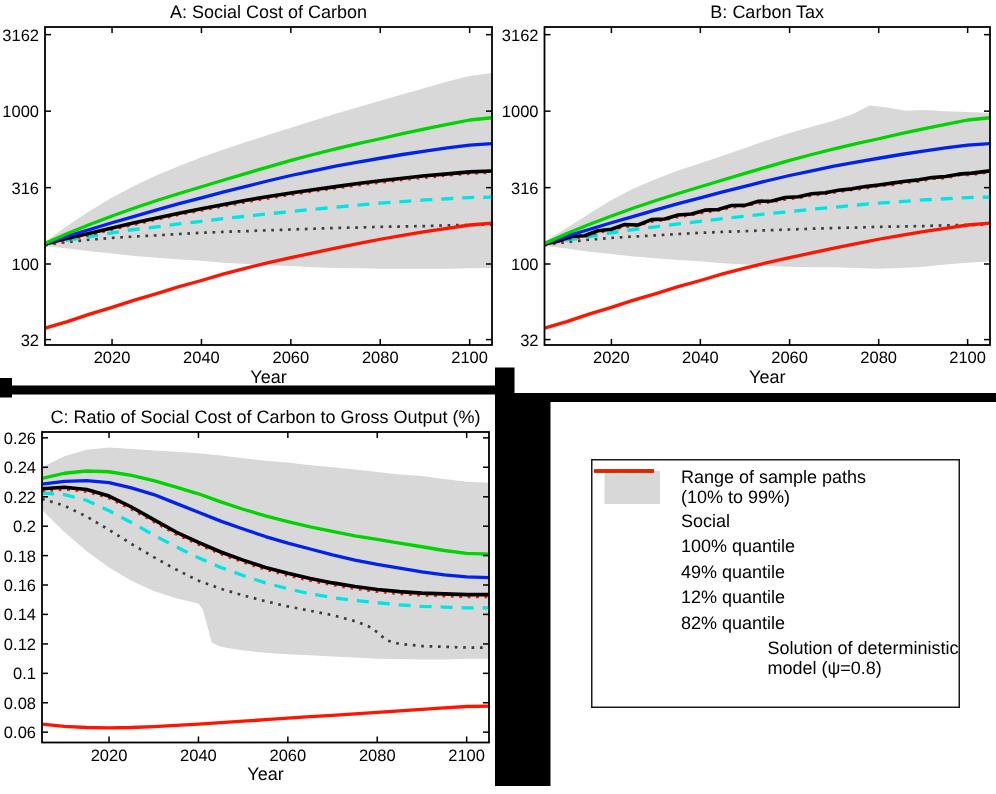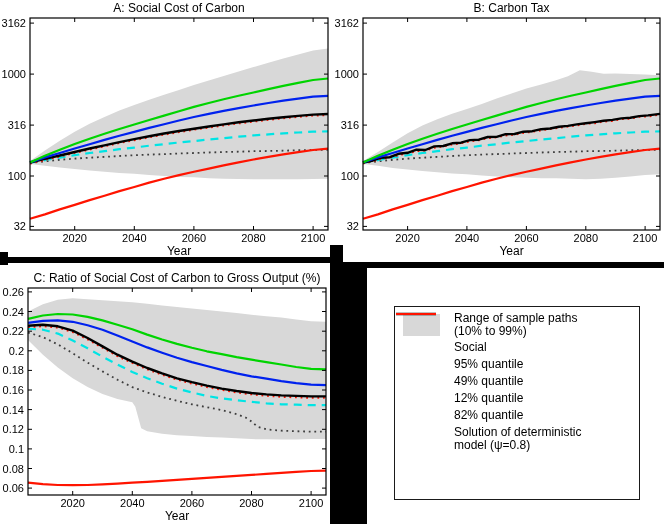--- a/index.html
+++ b/index.html
@@ -9,21 +9,21 @@
   }
   .stage svg{position:absolute;left:0;top:0;}
   svg text{font-family:"Liberation Sans", sans-serif;fill:#000000;}
   .legend{
     position:absolute;box-sizing:border-box;background:#ffffff;
     border:1px solid #1a1a1a;z-index:3;padding-top:4px;
     font-size:12px;line-height:13px;color:#000;
   }
   .lg-row{display:flex;align-items:center;height:17px;padding-left:8px;}
   .lg-row.row-band{height:28px;}
-  .lg-row.row-det{height:30px;}
+  .lg-row.row-det{height:30px;justify-content:flex-end;}
   .lg-swatch{width:42px;flex:0 0 42px;display:flex;align-items:center;justify-content:flex-start;}
   .lg-patch{display:inline-block;width:37px;height:22px;}
   .lg-label{margin-left:9px;white-space:nowrap;}
 </style>
 </head>
 <body>
 
 <div class="stage">
   <svg id="charts" width="664" height="529" viewBox="0 0 664 529">
       <g>
@@ -172,21 +172,21 @@
         <text x="24" y="492.1" text-anchor="end" font-size="11">0.06</text>
         <text x="177" y="282" text-anchor="middle" font-size="12">C: Ratio of Social Cost of Carbon to Gross Output (%)</text>
         <text x="177" y="520" text-anchor="middle" font-size="12">Year</text>
       </g>
       <rect x="0" y="252" width="8" height="13" fill="#000000"></rect>
       <rect x="6" y="257" width="330" height="6" fill="#000000"></rect>
       <rect x="330" y="245" width="13" height="20" fill="#000000"></rect>
       <rect x="358" y="262" width="306" height="6" fill="#000000"></rect>
       <rect x="330" y="262" width="37" height="262" fill="#000000"></rect>
     </svg>
-  <div id="legend" class="legend" style="left: 394px; top: 306px; width: 246px; height: 194px;">
+  <div id="legend" class="legend" style="left: 394px; top: 306px; width: 246px; height: 166px;">
       <div class="lg-row row-band">
         <span class="lg-swatch">
           <span class="lg-patch" style="background: rgb(216, 216, 216);"></span>
         </span>
         <span class="lg-label">
           <div>Range of sample paths</div>
           <div>(10% to 99%)</div>
         </span>
       </div>
       <div class="lg-row">
@@ -199,21 +199,21 @@
           <div>Social</div>
         </span>
       </div>
       <div class="lg-row">
         <span class="lg-swatch">
           <svg width="42" height="14">
             <line x1="1" x2="41" y1="7" y2="7" stroke="#3d3d3d" stroke-width="1.8" stroke-dasharray="1.8 3.8"></line>
           </svg>
         </span>
         <span class="lg-label">
-          <div>95% quantile</div>
+          <div>100% quantile</div>
         </span>
       </div>
       <div class="lg-row">
         <span class="lg-swatch">
           <svg width="42" height="14">
             <line x1="1" x2="41" y1="7" y2="7" stroke="#00e4e4" stroke-width="2.2" stroke-dasharray="8 6"></line>
           </svg>
         </span>
         <span class="lg-label">
           <div>49% quantile</div>

